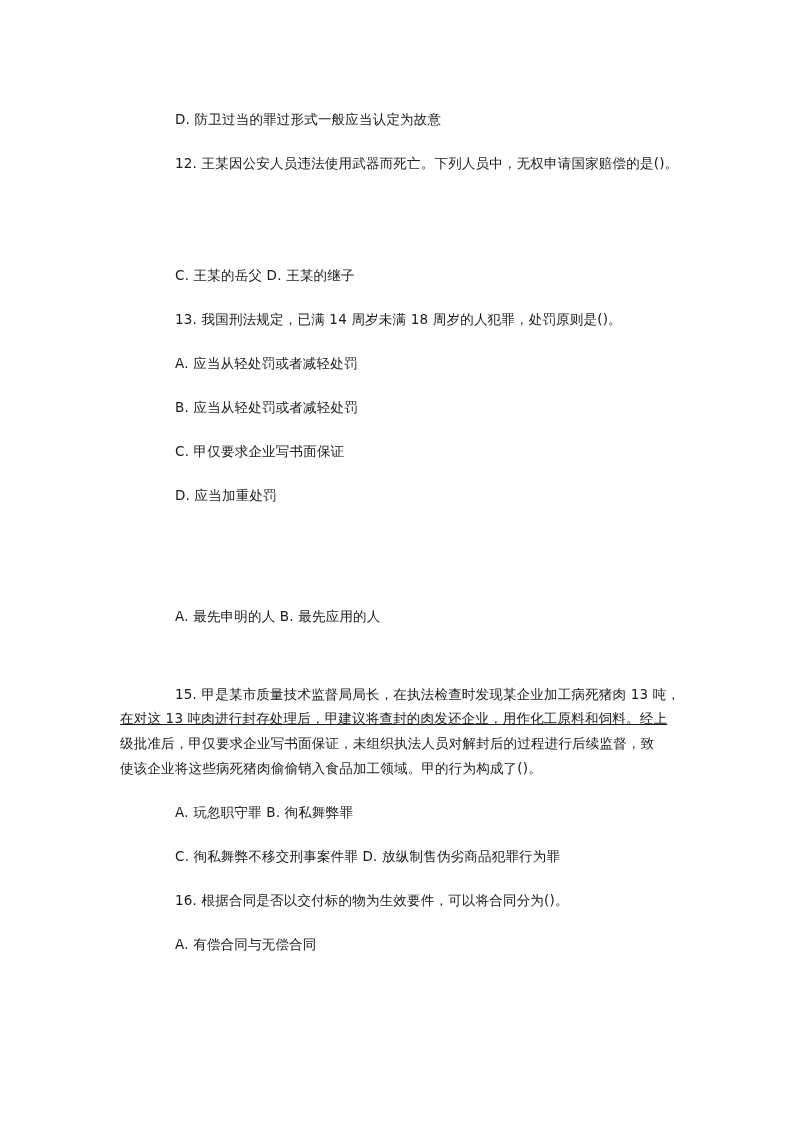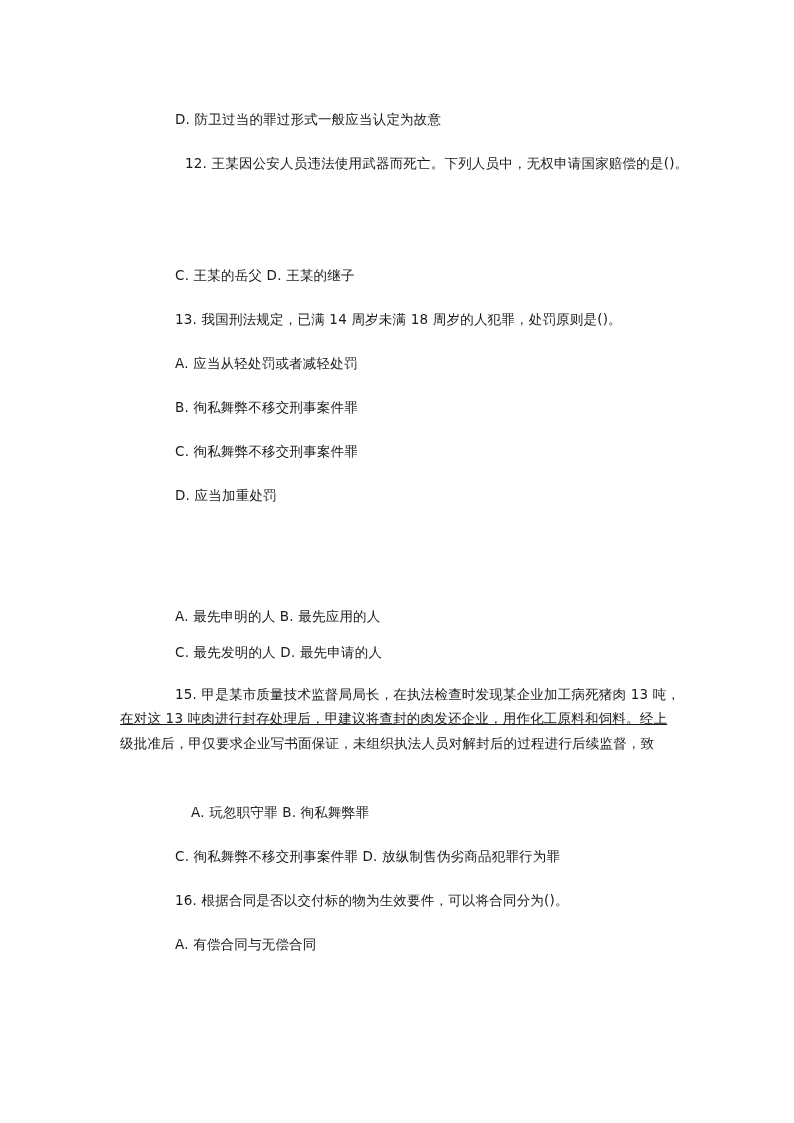--- a/index.html
+++ b/index.html
@@ -30,45 +30,45 @@
       letter-spacing: 0.2px;
     }
   </style>
 </head>
 <body>
 
 <div class="page">
 
   <div class="line" style="left:175px; top:100px;">D. 防卫过当的罪过形式一般应当认定为故意</div>
 
-  <div class="line" style="left:175px; top:144px;margin-left:10px;">12. 王某因公安人员违法使用武器而死亡。下列人员中，无权申请国家赔偿的是()。</div>
+  <div class="line" style="left:175px; top:144px;">12. 王某因公安人员违法使用武器而死亡。下列人员中，无权申请国家赔偿的是()。</div>
 
 
   <div class="line" style="left:175px; top:256px;">C. 王某的岳父 D. 王某的继子</div>
 
   <div class="line" style="left:175px; top:300px;">13. 我国刑法规定，已满 14 周岁未满 18 周岁的人犯罪，处罚原则是()。</div>
 
   <div class="line" style="left:175px; top:344px;">A. 应当从轻处罚或者减轻处罚</div>
 
-  <div class="line" style="left:175px; top:388px;">B. 徇私舞弊不移交刑事案件罪</div>
+  <div class="line" style="left:175px; top:388px;">B. 应当从轻处罚或者减轻处罚</div>
 
-  <div class="line" style="left:175px; top:432px;">C. 徇私舞弊不移交刑事案件罪</div>
+  <div class="line" style="left:175px; top:432px;">C. 甲仅要求企业写书面保证</div>
 
   <div class="line" style="left:175px; top:476px;">D. 应当加重处罚</div>
 
 
   <div class="line" style="left:175px; top:589px;margin-top:8px;">A. 最先申明的人 B. 最先应用的人</div>
 
-  <div class="line" style="left:175px; top:633px;">C. 最先发明的人 D. 最先申请的人</div>
 
   <div class="line" style="left:175px; top:675px;">15. 甲是某市质量技术监督局局长，在执法检查时发现某企业加工病死猪肉 13 吨，</div>
   <div class="line" style="left:120px; top:699px;text-decoration:underline;">在对这 13 吨肉进行封存处理后，甲建议将查封的肉发还企业，用作化工原料和饲料。经上</div>
   <div class="line" style="left:120px; top:724px;">级批准后，甲仅要求企业写书面保证，未组织执法人员对解封后的过程进行后续监督，致</div>
+  <div class="line" style="left:120px; top:749px;">使该企业将这些病死猪肉偷偷销入食品加工领域。甲的行为构成了()。</div>
 
-  <div class="line" style="left:175px; top:793px;margin-left:16px;">A. 玩忽职守罪 B. 徇私舞弊罪</div>
+  <div class="line" style="left:175px; top:793px;">A. 玩忽职守罪 B. 徇私舞弊罪</div>
 
   <div class="line" style="left:175px; top:837px;">C. 徇私舞弊不移交刑事案件罪 D. 放纵制售伪劣商品犯罪行为罪</div>
 
   <div class="line" style="left:175px; top:881px;">16. 根据合同是否以交付标的物为生效要件，可以将合同分为()。</div>
 
   <div class="line" style="left:175px; top:925px;">A. 有偿合同与无偿合同</div>
 
 
 </div>
 

